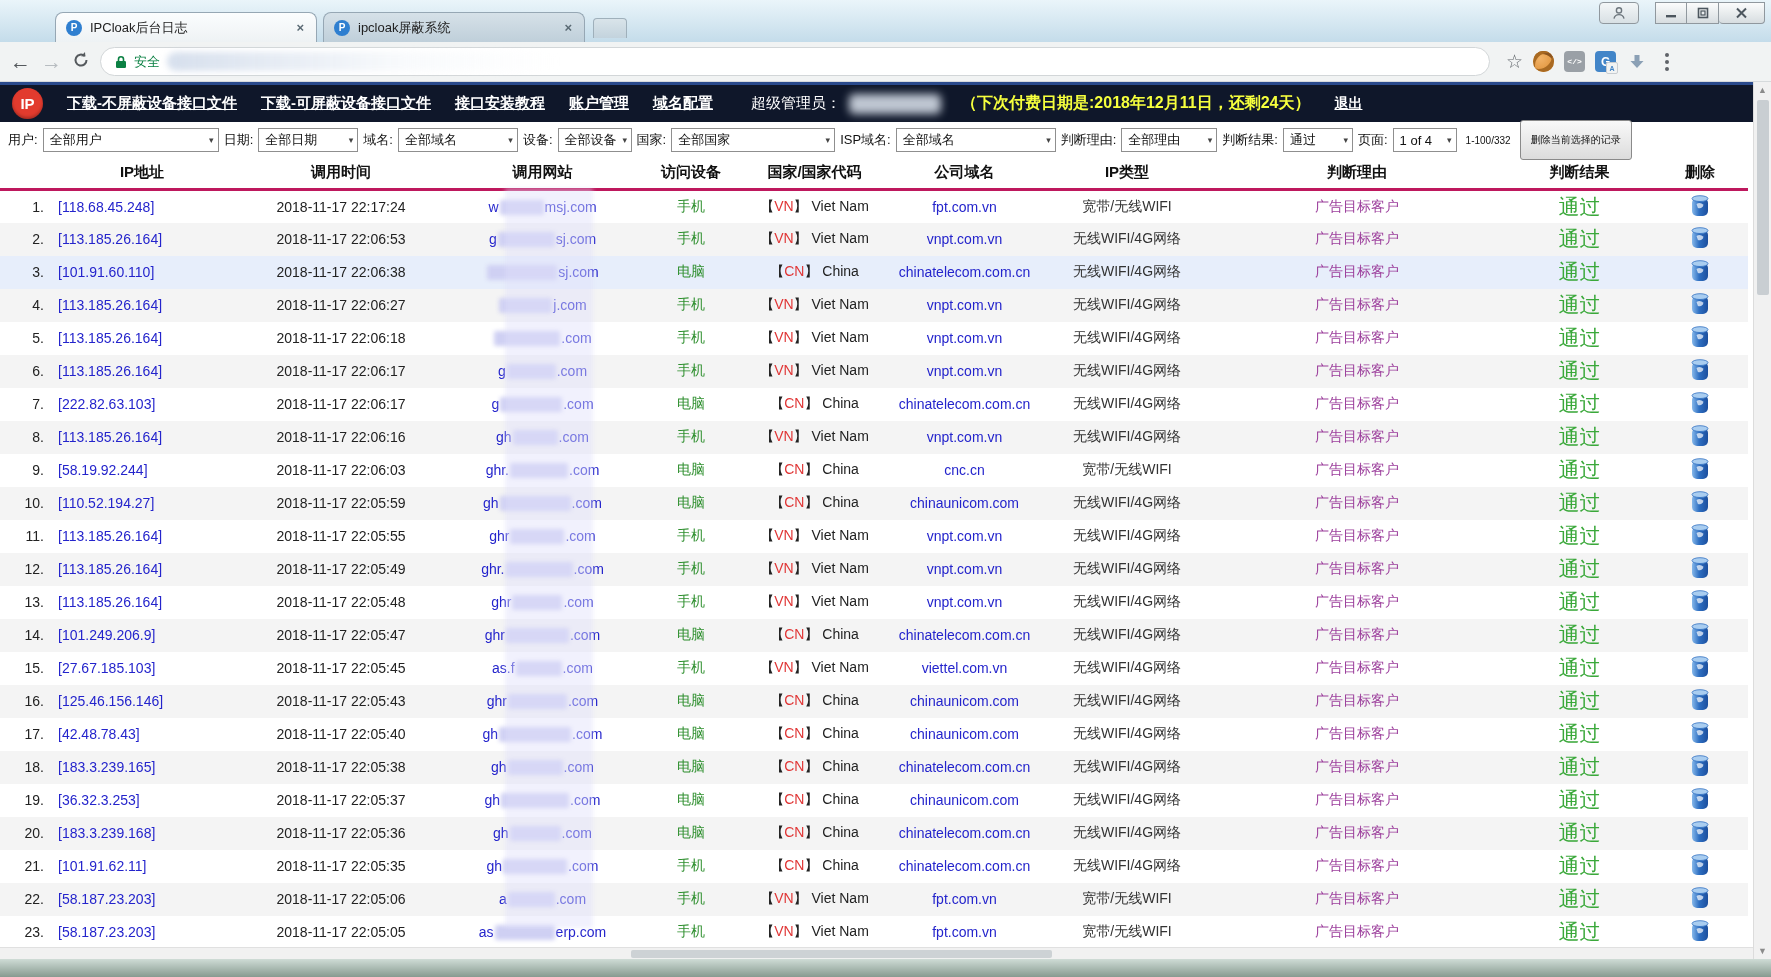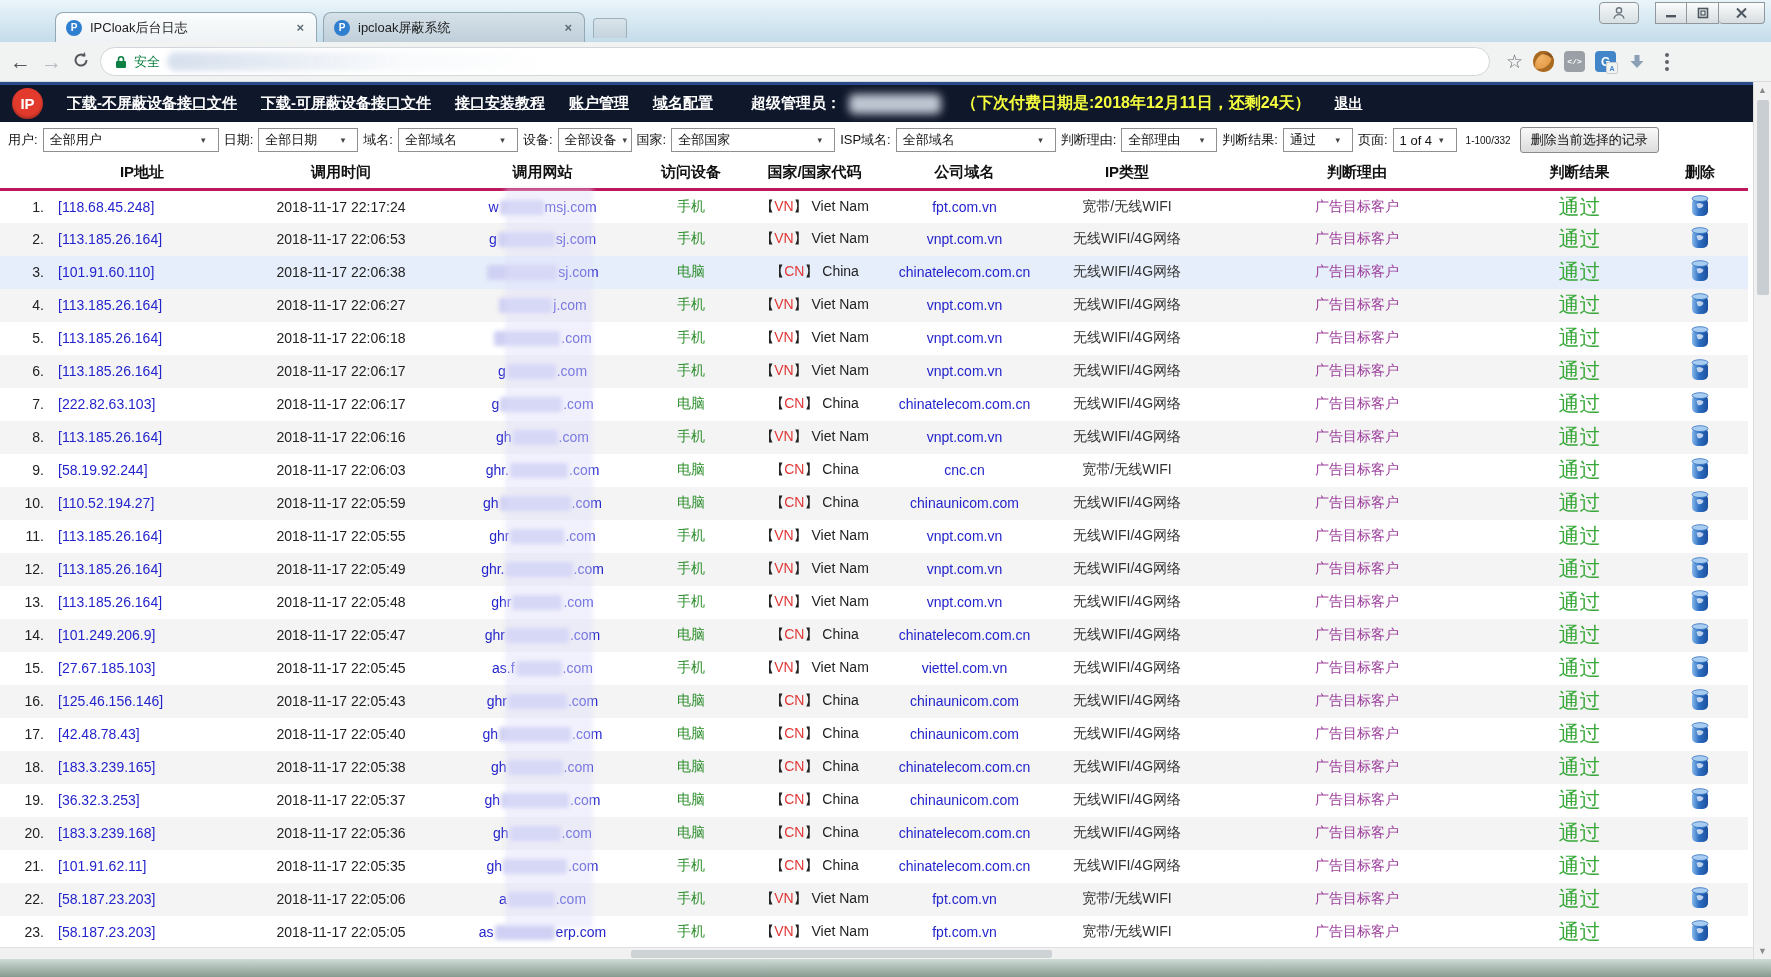--- a/index.html
+++ b/index.html
@@ -60,34 +60,34 @@
   .vs-thumb { width:12px; height:195px; background:#c9ced2; border-radius:2px; margin-top:2px; }
   .vs-track { flex:1; }
 
   
   .appbar { height:40px; background:#0f172a; border-top:3px solid #2a4a8c; display:flex; align-items:center;
             padding:0 12px; gap:24px; color:#fff; white-space:nowrap; flex:0 0 auto; }
   .logo { width:31px; height:31px; border-radius:50%; background:#e23b2e; color:#fff; font-weight:bold; font-size:15px;
           display:flex; align-items:center; justify-content:center; box-shadow:inset 0 -2px 3px rgba(0,0,0,.25); flex:0 0 auto; }
   .app-title { font-size:22px; font-weight:bold; letter-spacing:1px; margin-left:-14px; }
   .app-link { color:#fff; font-size:15px; font-weight:bold; text-decoration:underline; cursor:pointer; }
-  .admin-label { font-size:15px; font-weight:bold; margin-left:14px; }
+  .admin-label { font-size:15px; font-weight:normal; margin-left:14px; }
   .admin-blur { width:92px; height:20px; background:rgba(235,242,252,.8); border-radius:5px; filter:blur(4px); margin:0 6px 0 -16px; }
   .notice { color:#f6ff3d; font-size:16px; font-weight:bold; margin-left:-10px; }
   .logout { color:#fff; font-size:14px; font-weight:bold; cursor:pointer;text-decoration:underline; }
 
   
   .filterbar { height:36px; background:#fff; display:flex; align-items:center; padding:0 8px; gap:5px; font-size:13px;
                color:#111; flex:0 0 auto; white-space:nowrap; }
   .fsel { height:24px; border:1px solid #8f8f8f; background:#fff; display:inline-flex; align-items:center;
-          justify-content:space-between; padding:0 12px 0 6px; cursor:pointer; flex:0 0 auto; }
+          justify-content:space-between; padding:0 4px 0 6px; cursor:pointer; flex:0 0 auto; }
   .fsel .arr { font-size:9px; color:#444; margin-left:6px; }
   .range-text { margin:0 4px; font-size:10px; }
-  .del-btn { height:26px; border:1px solid #8a8a8a; border-radius:3px; background:linear-gradient(#f9f9f9,#dcdcdc);
-             font-size:13px; padding:0 10px; cursor:pointer; color:#111; font-family:inherit; }
+  .del-btn { height:40px; border:1px solid #8a8a8a; border-radius:3px; background:linear-gradient(#f9f9f9,#dcdcdc);
+             font-size:10px; padding:0 10px; cursor:pointer; color:#111; font-family:inherit; }
 
   
   .table-wrap { flex:1; position:relative; overflow:hidden; }
   table { border-collapse:collapse; width:1748px; table-layout:fixed; }
   thead th { font-size:15px; font-weight:bold; color:#111; padding:5px 0 6px; text-align:center; }
   thead tr { border-bottom:3px solid #be185d; }
   tbody td { height:33px; font-size:14px; text-align:center; color:#222; overflow:hidden; white-space:nowrap; }
   tr.odd  { background:#fff; }
   tr.even { background:#f4f4f4; }
   tr.hl   { background:#e7eefb; }

